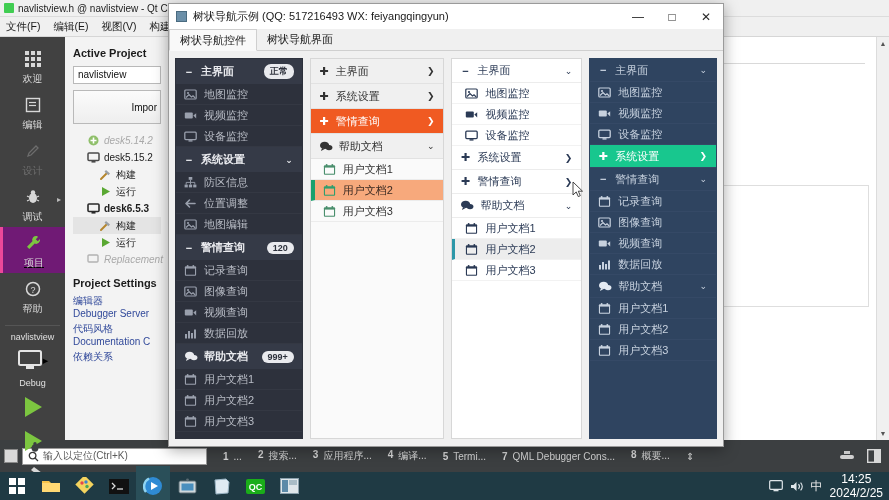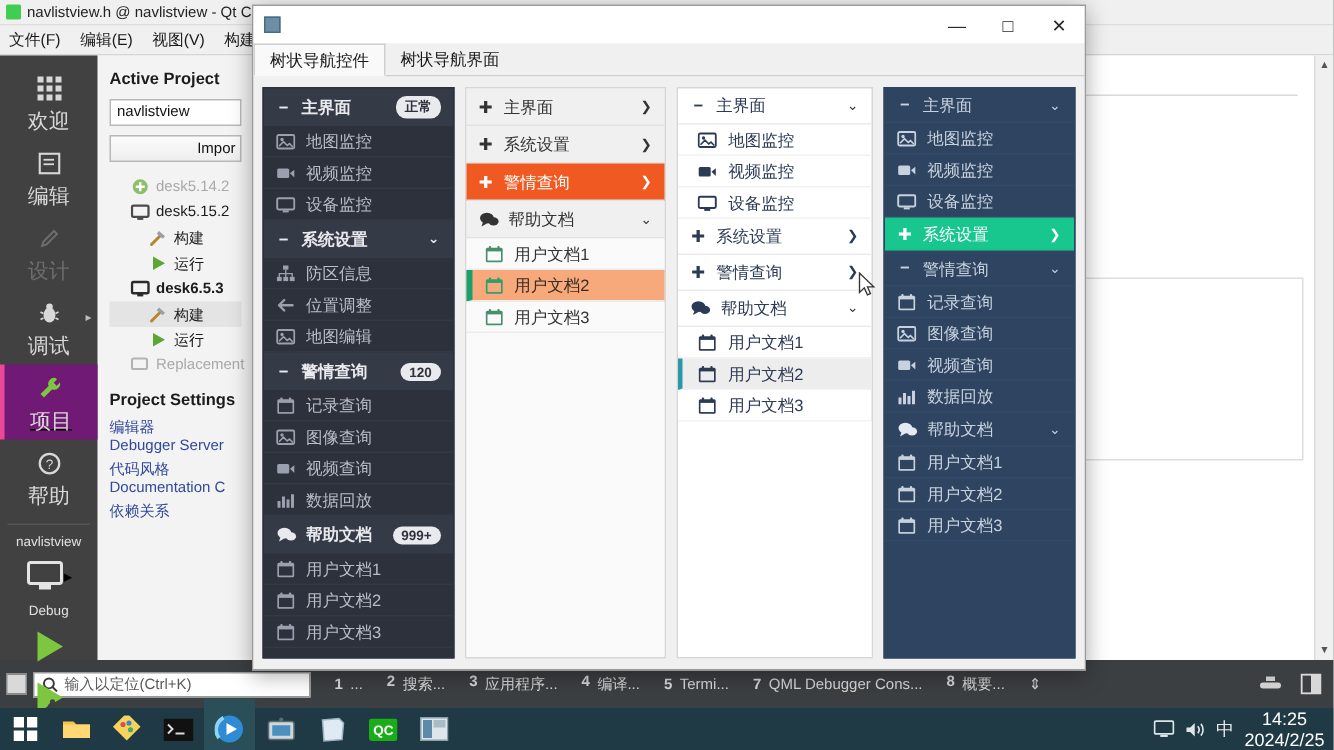--- a/index.html
+++ b/index.html
@@ -22,41 +22,41 @@
   #ide-menubar span { font-size:10.5px; color:#1a1a1a; white-space:nowrap; }
 
   #ide-body { flex:1; display:flex; min-height:0; }
 
   
   #modebar { width:65px; background:#414141; display:flex; flex-direction:column; align-items:center;
      padding-top:6px; position:relative; }
   .mode { width:65px; padding:5px 0 3px; display:flex; flex-direction:column; align-items:center; gap:2px; position:relative; }
   .mode.active { background:#701a75; border-left:3px solid #ec4899;text-decoration:underline; }
   .mode .glyph { height:22px; display:flex; align-items:center; justify-content:center; }
-  .mode .mlabel { font-size:14px; color:#d8d8d8; }
+  .mode .mlabel { font-size:10px; color:#d8d8d8; }
   .mode.dim .mlabel { color:#6d6d6d; }
   .mode .arr { position:absolute; right:4px; top:14px; color:#bdbdbd; font-size:8px; }
   #modebar hr { width:55px; border:0; border-top:1px solid #555; margin:6px 0 4px; }
   .kitname { font-size:9px; color:#e0e0e0; margin:2px 0 2px; }
   .bigbtn { width:65px; display:flex; align-items:center; justify-content:center; padding:5px 0; position:relative; }
 
   .dots { display:grid; grid-template-columns:repeat(3,4px); grid-gap:2px; }
   .dots i { width:4px; height:4px; background:#d8d8d8; display:block; }
 
   
   #projpanel { width:105px; background:#f3f3f3; border-right:1px solid #c8c8c8;
       padding:10px 8px 0; overflow:hidden; }
   #projpanel h3 { font-size:11px; color:#1c1c1c; margin-bottom:7px; font-weight:bold; }
   .pp-field { height:18px; background:#fff; border:1px solid #b9b9b9; font-size:10px; color:#111;
       padding:2px 4px; margin-bottom:6px; white-space:nowrap; overflow:hidden; }
-  .pp-btn { height:18px; background:linear-gradient(#fbfbfb,#eeeeee); border:1px solid #b9b9b9; font-size:10px;
+  .pp-btn { height:34px; background:linear-gradient(#fbfbfb,#eeeeee); border:1px solid #b9b9b9; font-size:10px;
       color:#111; display:flex; align-items:center; justify-content:flex-end; padding-right:3px; margin-bottom:8px; }
   .tree-row { display:flex; align-items:center; gap:4px; font-size:10px; color:#1c1c1c; height:17px; padding-left:14px; white-space:nowrap; }
   .tree-row.sub { padding-left:26px; }
-  .tree-row.dimrow { color:#a9a9a9; }
+  .tree-row.dimrow { color:#a9a9a9;font-style:italic; }
   .tree-row.boldrow { font-weight:bold; }
   .tree-row.selrow { background:#e4e4e4; }
   #projpanel h4 { font-size:11px; color:#1c1c1c; margin:9px 0 5px; font-weight:bold; }
   .ps-item { font-size:10px; color:#31499a; height:14px; white-space:nowrap; }
 
   
   #ide-right { flex:1; background:#ffffff; position:relative; overflow:hidden; }
   .grpbox { position:absolute; border:1px solid #dedede; background:#fff; }
   .fldline { position:absolute; border:1px solid #bfbfbf; background:#fff; height:20px; }
   .combo { position:absolute; height:20px; border:1px solid #bfbfbf;
@@ -415,20 +415,21 @@
           <rect x="7" y="0.7" width="6.3" height="12.6" fill="#d8d8d8"></rect>
         </svg>
     </div>
   </div>
 </div>
 
 <div id="dlg">
 
   <div id="dlg-title">
     <span class="dicon"></span>
+    <span class="dtxt">树状导航示例 (QQ: 517216493 WX: feiyangqingyun)</span>
     <div id="wctrl">
       <div>—</div>
       <div>□</div>
       <div>✕</div>
     </div>
   </div>
 
   <div id="dlg-tabs">
     <div class="dtab sel">树状导航控件</div>
     <div class="dtab">树状导航界面</div>

